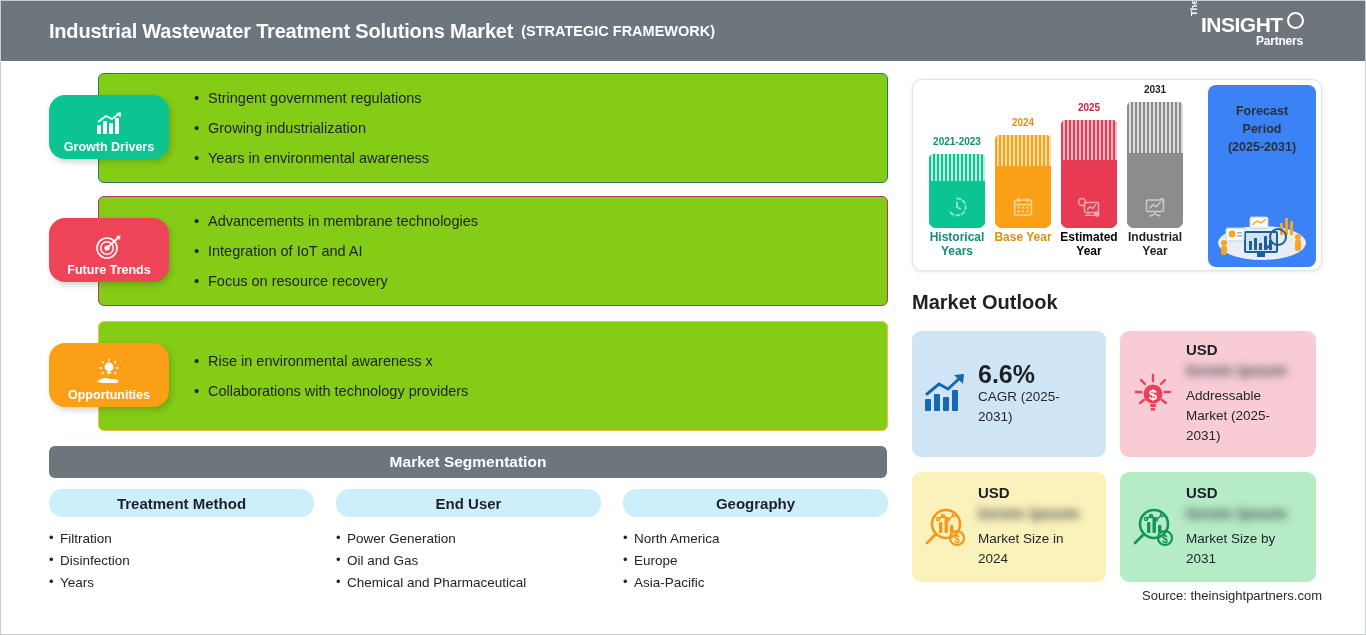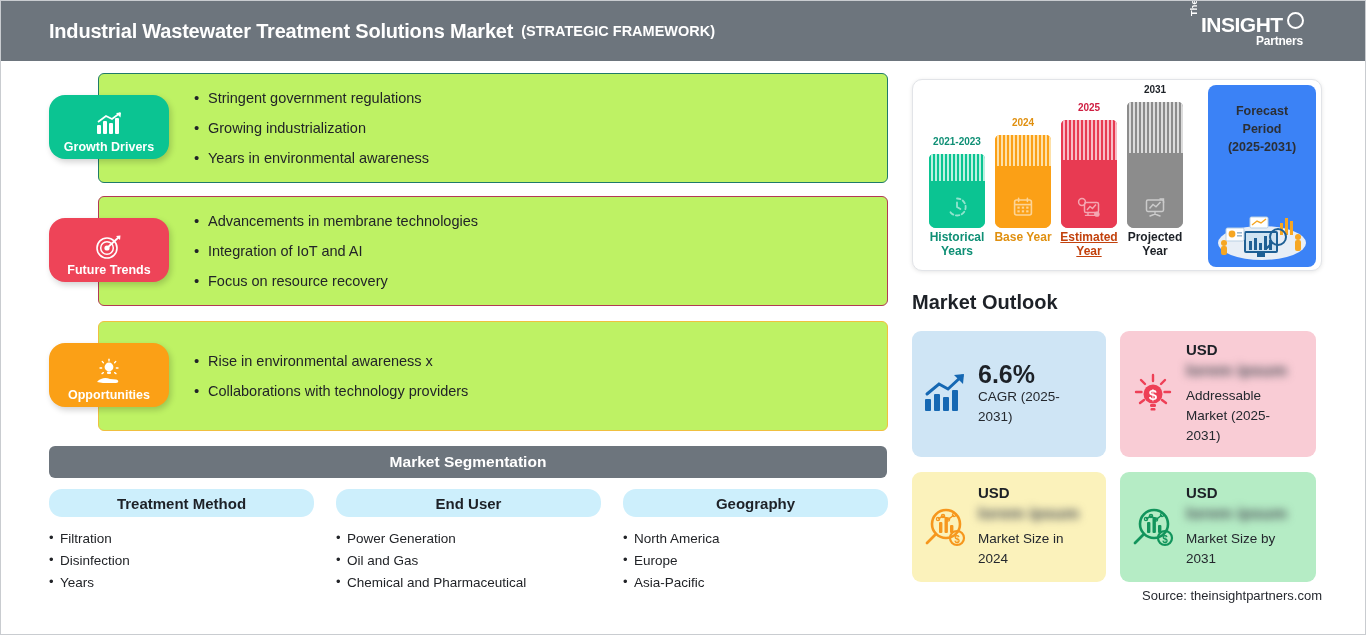--- a/index.html
+++ b/index.html
@@ -66,21 +66,21 @@
   }
 
   
   .left { position: absolute; left: 0; top: 60px; width: 900px; height: 575px; }
 
   .factor-box {
     position: absolute;
     left: 97px; width: 790px;
     border: 1.4px solid;
     border-radius: 6px;
-    background: #bef264;
+    background: #84cc16;
   }
   .factor-box.green  { top: 12px;  height: 110px; border-color: #1f7a6a; }
   .factor-box.red    { top: 135px; height: 110px; border-color: #b23a55; }
   .factor-box.orange { top: 260px; height: 110px; border-color: #f0c040; }
 
   .bullets {
     position: absolute;
     left: 95px; top: 50%;
     transform: translateY(-50%);
     list-style: none;
@@ -430,39 +430,39 @@
                 <svg width="24" height="22" viewBox="0 0 24 22">
                   <rect x="7.5" y="6.5" width="14" height="10" rx="1.6" stroke="#fff" stroke-width="1.5" fill="none"></rect>
                   <path d="M10 14 L13 10.5 L15.5 12.5 L19 8.5" stroke="#fff" stroke-width="1.5" fill="none"></path>
                   <path d="M11 16.5 L11 19 M18 16.5 L18 19 M8.5 19.4 L20.5 19.4" stroke="#fff" stroke-width="1.4" stroke-linecap="round"></path>
                   <circle cx="5" cy="6" r="3.4" stroke="#fff" stroke-width="1.5" fill="none"></circle>
                   <circle cx="20" cy="18.2" r="2.6" fill="#fff"></circle>
                 </svg>
               </div>
             </div>
           </div>
-          <div class="bar-caption" style="color:#c2410c;text-decoration:underline;">Estimated Year</div>
+          <div class="bar-caption" style="color:#000000;">Estimated Year</div>
         </div>
 
         <div class="bar-group" style="left:204px;">
           <div class="bar-year" style="top:4px;color:#1d2127;">2031</div>
           <div class="bar" style="top:22px;height:126px;background:#8c8c8c;">
             <div class="bar-stripe" style="height:51px;background:repeating-linear-gradient(90deg,#8c8c8c 0 2px,#dcdcdc 2px 4px);"></div>
             <div class="bar-solid" style="height:75px;background:#8c8c8c;">
               <div class="bar-icon">
                 <svg width="24" height="22" viewBox="0 0 24 22">
                   <rect x="3.5" y="4" width="17" height="11.5" rx="1.4" stroke="#fff" stroke-width="1.5" fill="none"></rect>
                   <path d="M6.5 12.5 L10 8.5 L13 10.8 L17.5 6" stroke="#fff" stroke-width="1.5" fill="none"></path>
                   <path d="M12 15.5 L12 18 M7 20 L12 18 L17 20" stroke="#fff" stroke-width="1.4" fill="none" stroke-linecap="round"></path>
                   <path d="M16.5 3 L20.5 3 L20.5 7" stroke="#fff" stroke-width="1.4" fill="none"></path>
                 </svg>
               </div>
             </div>
           </div>
-          <div class="bar-caption" style="color:#1d2127;">Projected Year</div>
+          <div class="bar-caption" style="color:#1d2127;">Industrial Year</div>
         </div>
       </div>
 
       <div class="forecast-panel">
         <div class="forecast-text">
           <div>Forecast</div>
           <div>Period</div>
           <div>(2025-2031)</div>
         </div>
         <svg class="forecast-illus" viewBox="0 0 96 58">

